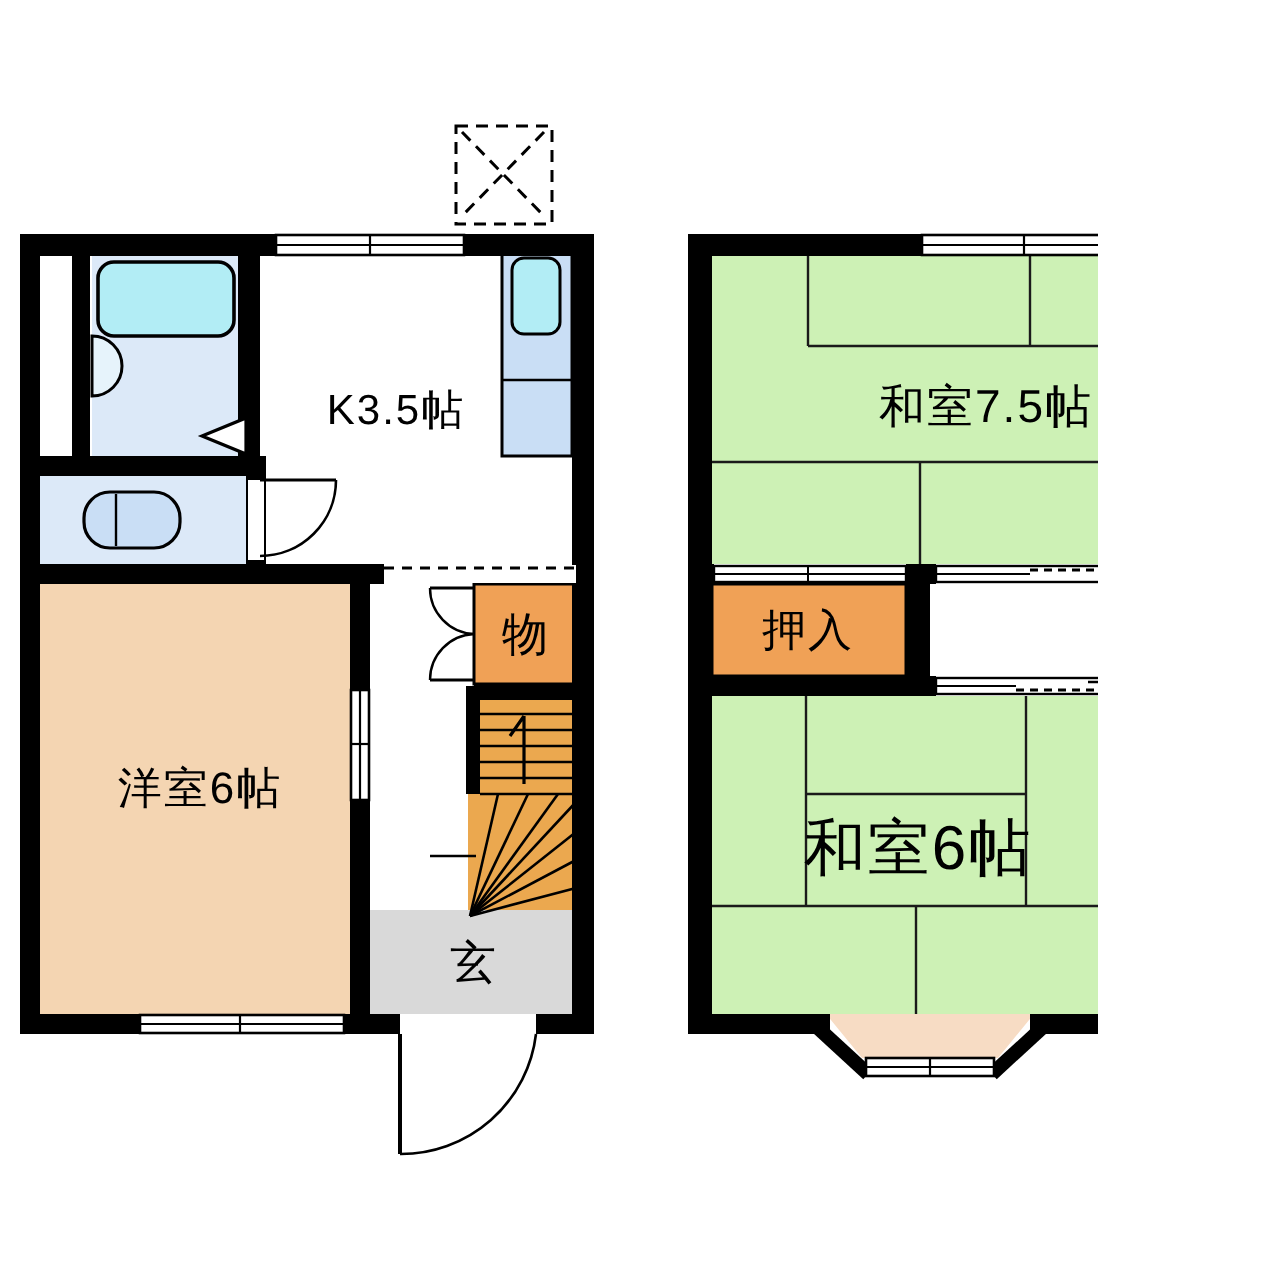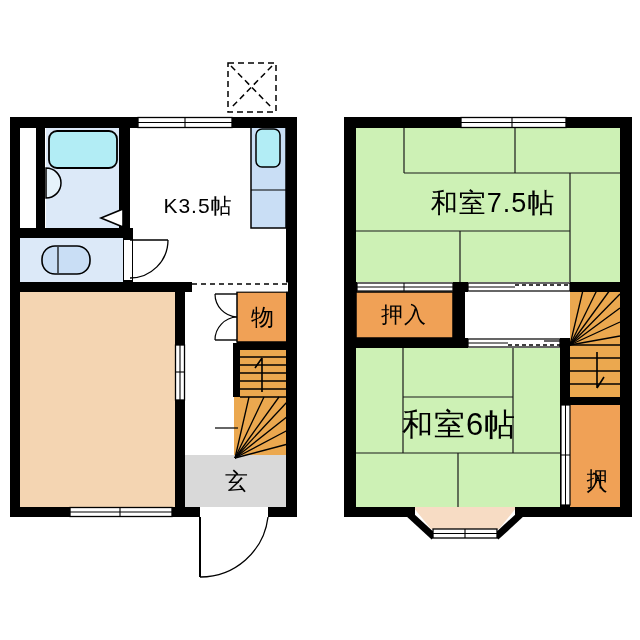--- a/index.html
+++ b/index.html
@@ -1,16 +1,16 @@
 <!DOCTYPE html>
 <html><head>
 <meta charset="utf-8">
 <style>
   html,body{margin:0;padding:0;background:#ffffff;}
-  #stage{position:relative;width:640px;height:640px;background:#ffffff;overflow:hidden;
+  #stage{position:relative;width:549px;height:640px;background:#ffffff;overflow:hidden;
          font-family:"Liberation Sans","DejaVu Sans",sans-serif;}
   #plan-svg{position:absolute;left:0;top:0;}
   .room-label{position:absolute;transform:translate(-50%,-50%);color:#000;
               font-weight:500;white-space:nowrap;letter-spacing:1px;line-height:1.05;}
   .room-label.vertical{writing-mode:vertical-rl;text-orientation:upright;letter-spacing:2px;}
 </style>
 </head>
 <body>
 
 <div id="stage">
@@ -213,19 +213,20 @@
       <line x1="409" y1="514" x2="434" y2="537" stroke="#000" stroke-width="7"></line>
       <line x1="521" y1="514" x2="496" y2="537" stroke="#000" stroke-width="7"></line>
       <rect x="433" y="529" width="64" height="9" fill="#fff" stroke="#000" stroke-width="1.3"></rect>
       <line x1="433" y1="533.5" x2="497" y2="533.5" stroke="#000" stroke-width="1.1"></line>
       <line x1="465" y1="529" x2="465" y2="538" stroke="#000" stroke-width="1.1"></line>
     </g>
   </g>
 </svg>
 
 <div class="room-label" style="left:198px;top:206px;font-size:21px;">K3.5帖</div>
+<div class="room-label" style="left:100px;top:394px;font-size:22px;">洋室6帖</div>
 <div class="room-label" style="left:263px;top:317px;font-size:23px;">物</div>
 <div class="room-label" style="left:237px;top:481px;font-size:23px;">玄</div>
-<div class="room-label" style="left:493px;top:203px;font-size:27px;">和室7.5帖</div>
+<div class="room-label" style="left:493px;top:203px;font-size:23px;">和室7.5帖</div>
 <div class="room-label" style="left:404px;top:315px;font-size:22px;">押入</div>
 <div class="room-label" style="left:459px;top:425px;font-size:31px;">和室6帖</div>
 <div class="room-label vertical" style="left:597px;top:454px;font-size:21px;">押入</div>
 </div>
 
 </body></html>

